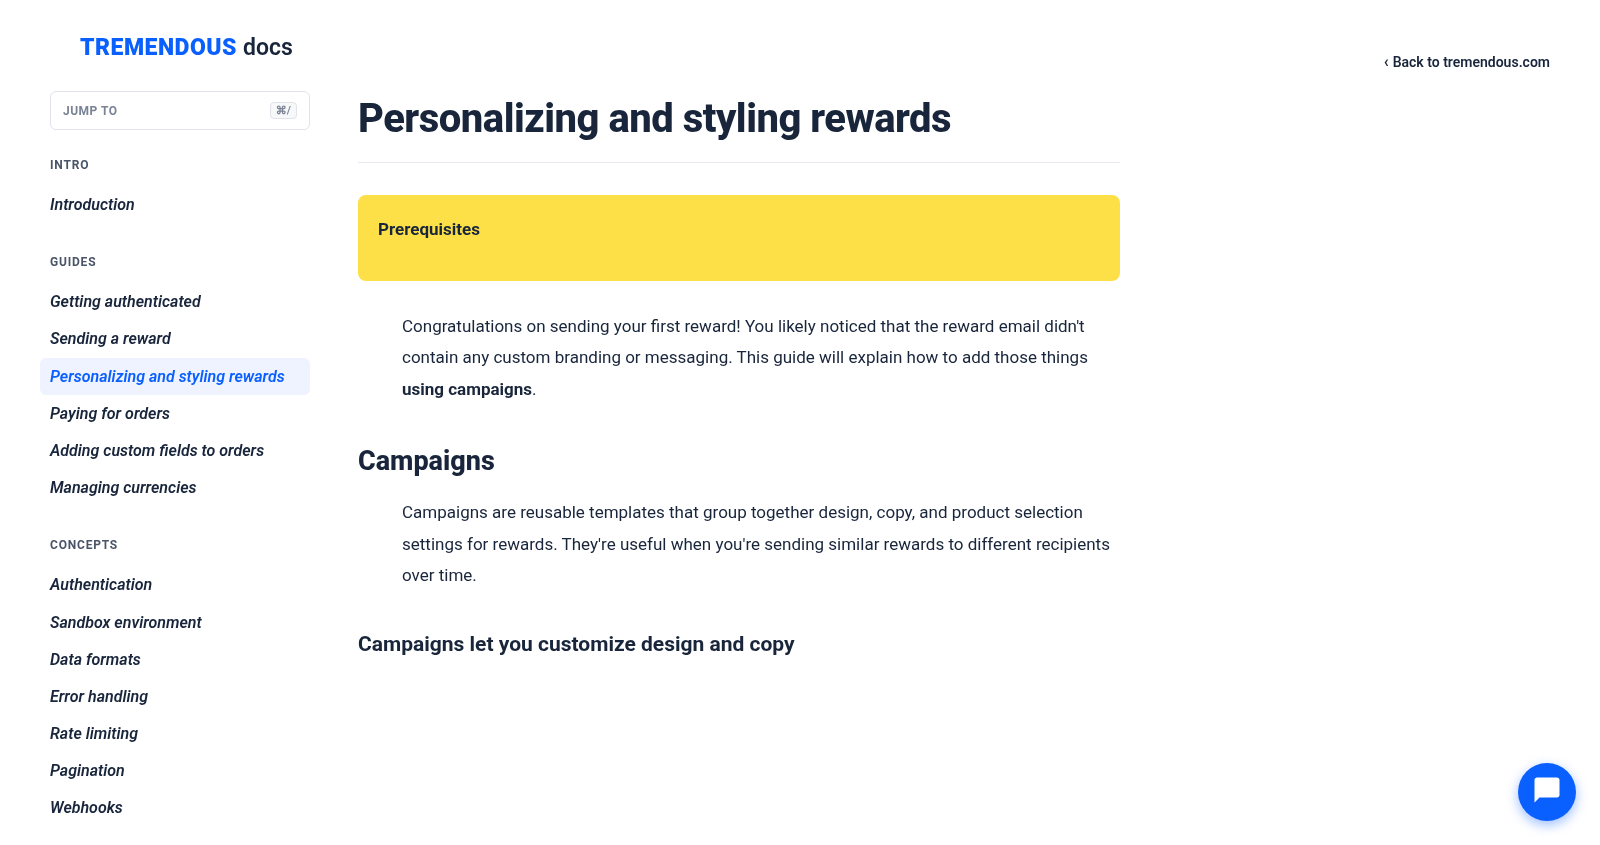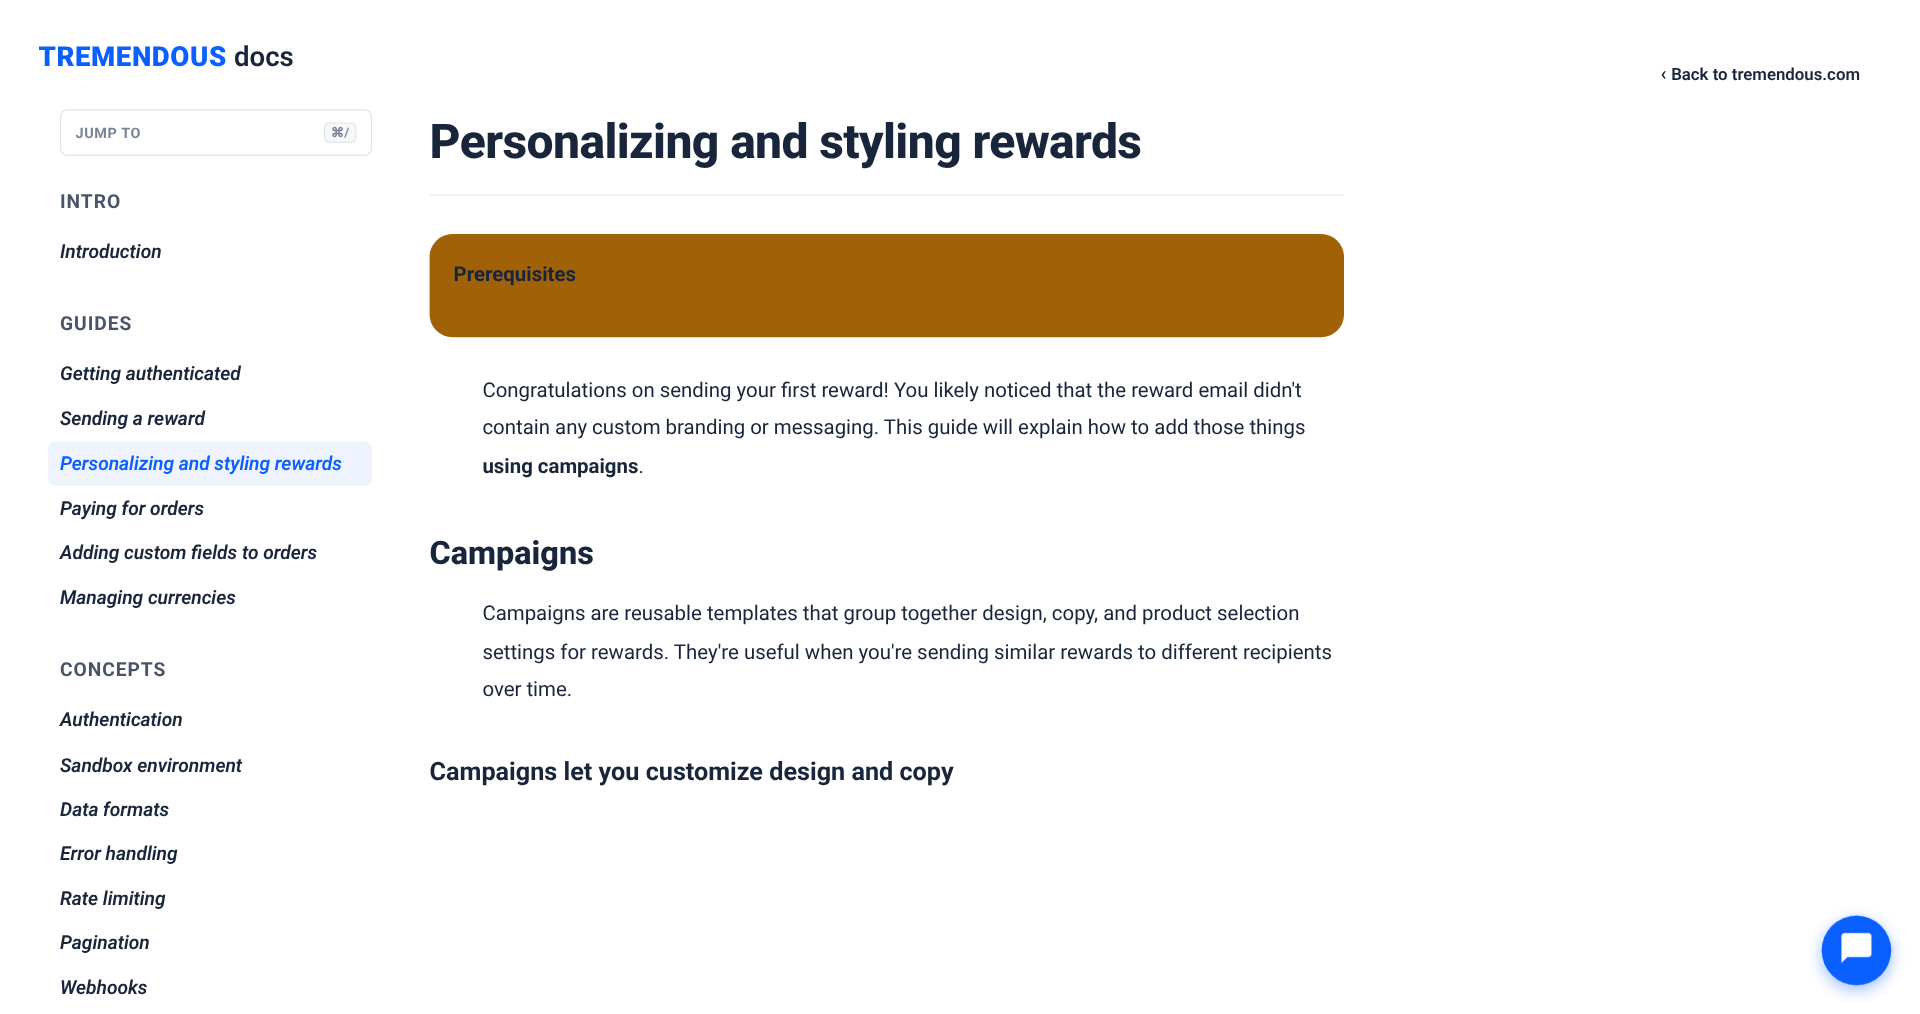--- a/index.html
+++ b/index.html
@@ -11,21 +11,21 @@
     body {
       font-family: -apple-system, BlinkMacSystemFont, 'Segoe UI', Roboto, Helvetica, Arial, sans-serif;
       color: #18253b;
       background: #fff;
     }
     
     .header {
       display: flex;
       justify-content: space-between;
       align-items: center;
-      padding: 24px 50px 20px 32px;
+      padding: 24px 50px 20px 80px;
     }
     
     .logo {
       display: flex;
       align-items: baseline;
       gap: 6px;
     }
     
     .logo-brand {
       font-size: 23px;
@@ -92,21 +92,21 @@
       border-radius: 4px;
       padding: 1px 5px;
       background: #f7f8fa;
     }
     
     .nav-section {
       margin-bottom: 32px;
     }
     
     .nav-section-title {
-      font-size: 16px;
+      font-size: 12px;
       font-weight: 700;
       color: #4a5468;
       letter-spacing: 0.8px;
       margin-bottom: 14px;
       text-transform: uppercase;
     }
     
     .nav-item {
       display: block;
       font-size: 16px;
@@ -146,22 +146,22 @@
       margin-bottom: 28px;
     }
     
     .divider {
       border: none;
       border-top: 1px solid #e6e9ef;
       margin-bottom: 32px;
     }
     
     .callout {
-      background: #a16207;
-      border-radius: 19px;
+      background: #fde047;
+      border-radius: 8px;
       padding: 24px 20px;
       margin-bottom: 30px;
     }
     
     .callout-title {
       font-size: 17px;
       font-weight: 700;
       color: #18253b;
       margin-bottom: 18px;
     }

